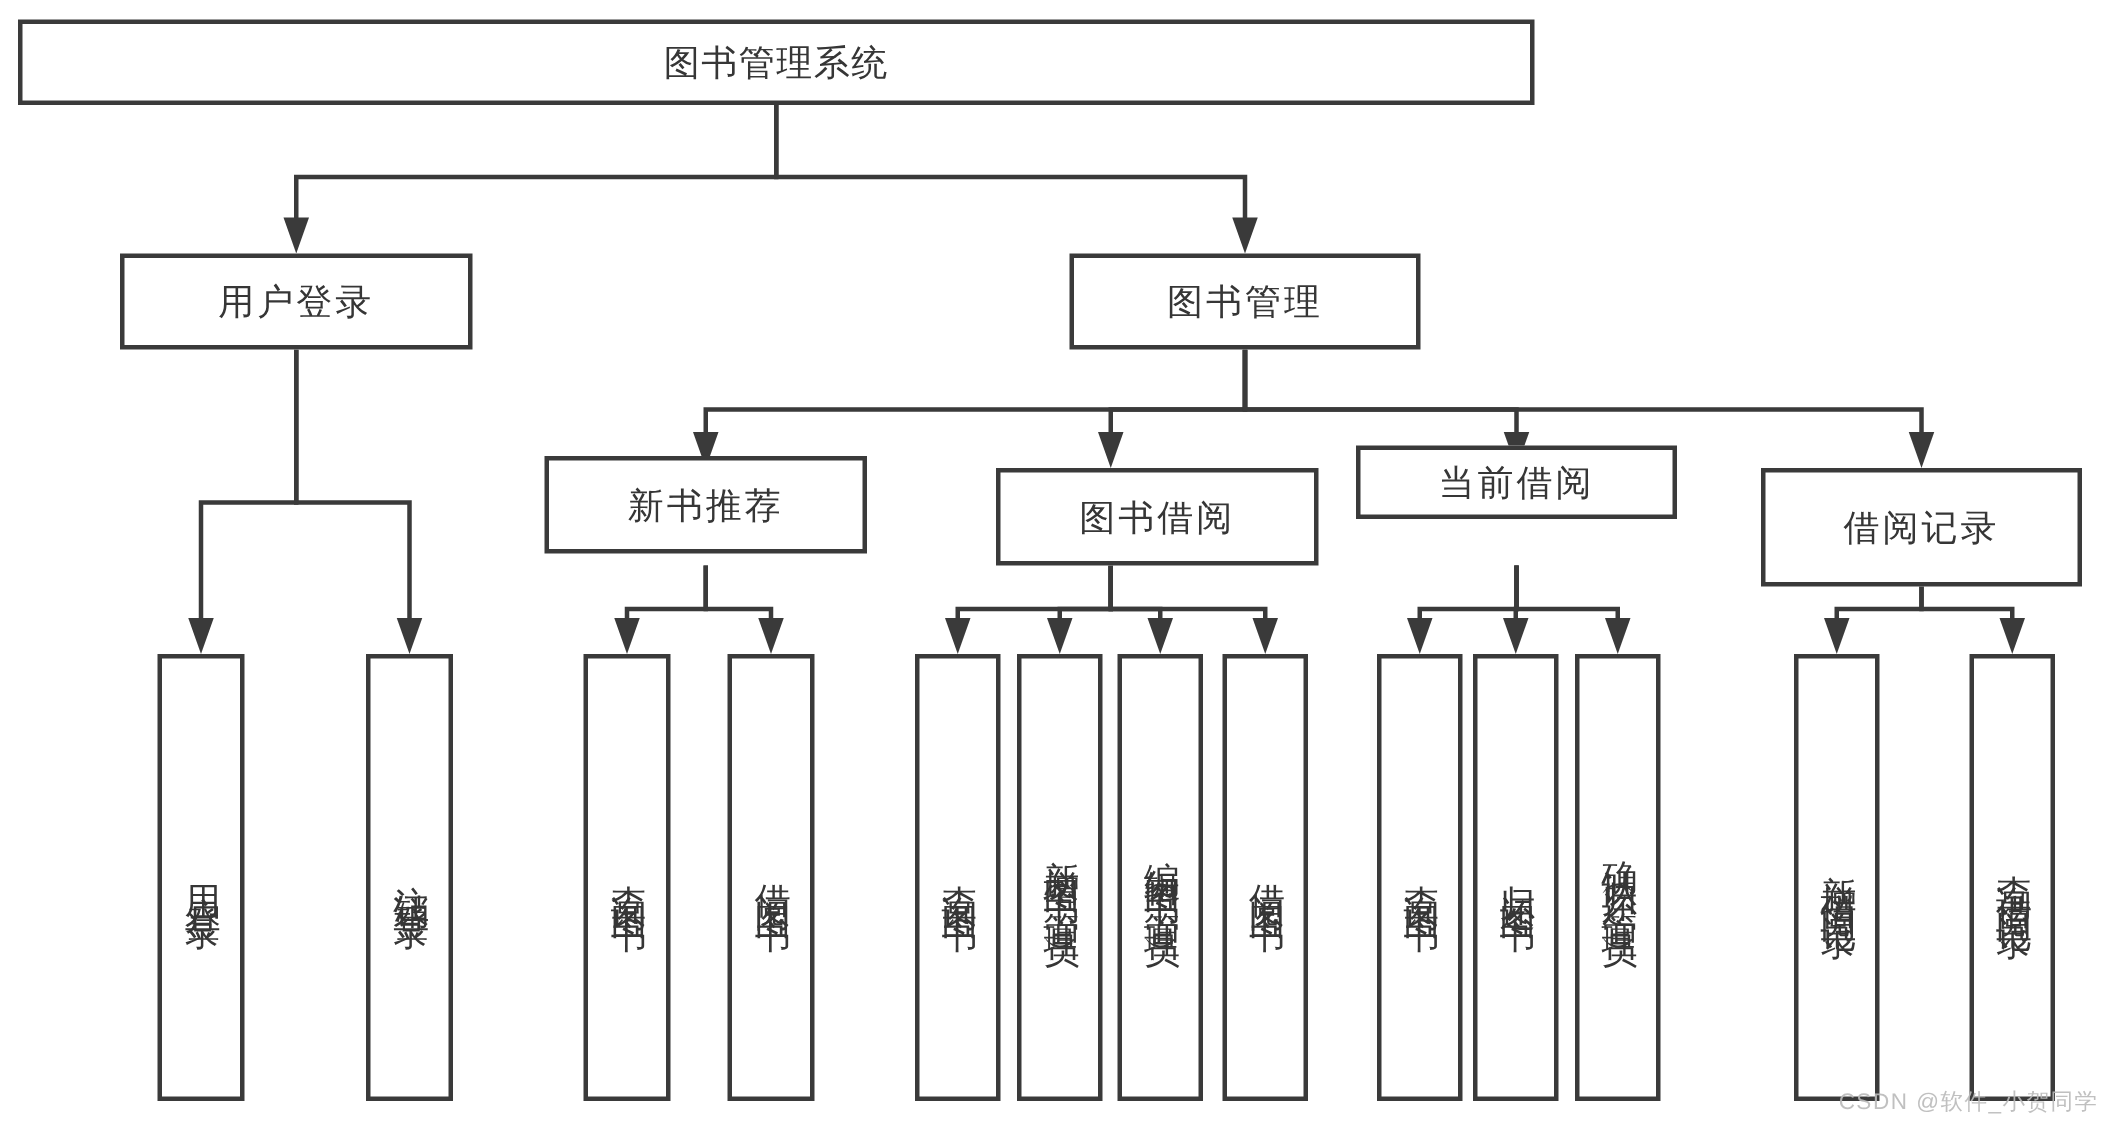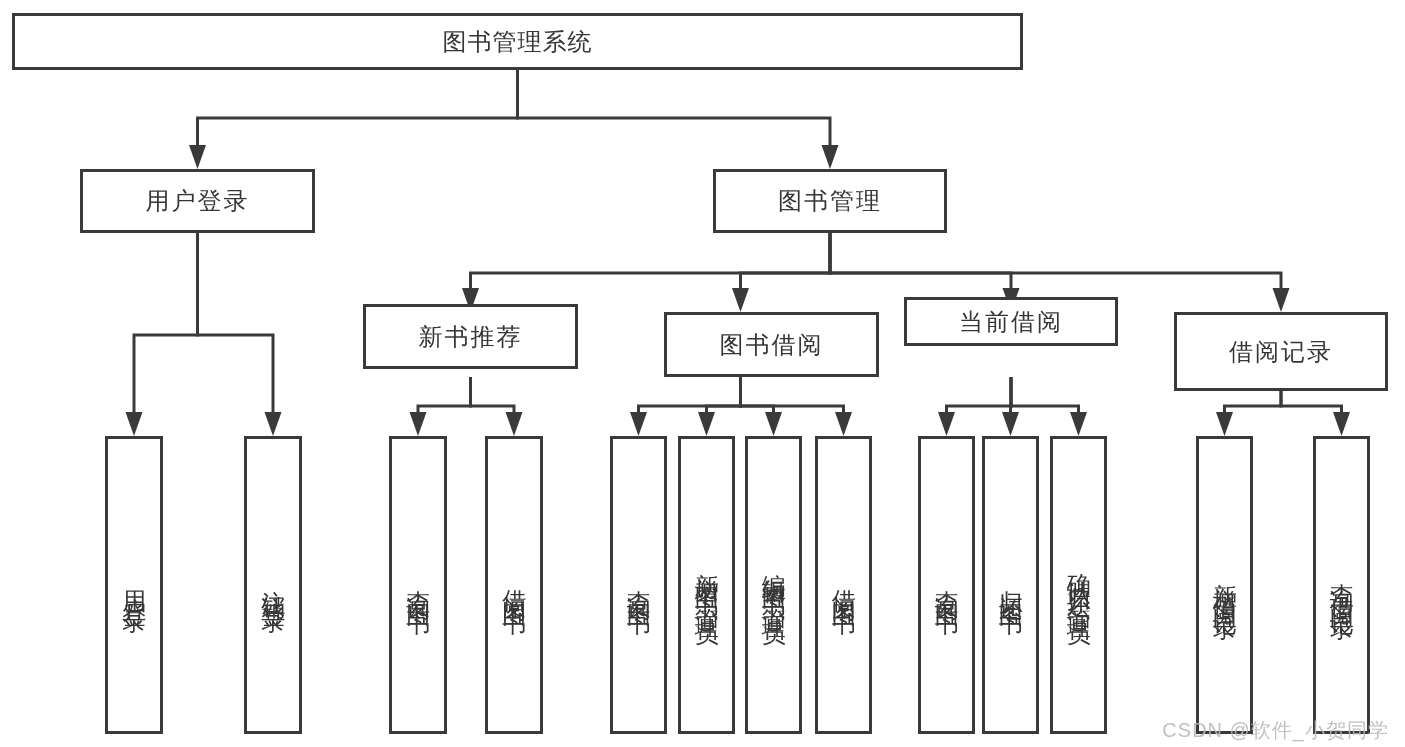--- a/index.html
+++ b/index.html
@@ -32,23 +32,23 @@
   .node.v .vtext {
     writing-mode: vertical-rl;
     text-orientation: mixed;
     font-size: 24px;
     line-height: 1.1;
     letter-spacing: 7px;
     white-space: nowrap;
   }
   .watermark {
     position: absolute;
-    right: 16px;
+    right: 6px;
     bottom: 3px;
-    font-size: 20px;
+    font-size: 15px;
     letter-spacing: 1px;
     color: rgba(185, 185, 185, 0.9);
     white-space: nowrap;
     pointer-events: none;
     margin-left: 29px;
   }
 </style>
 </head>
 <body>
 

